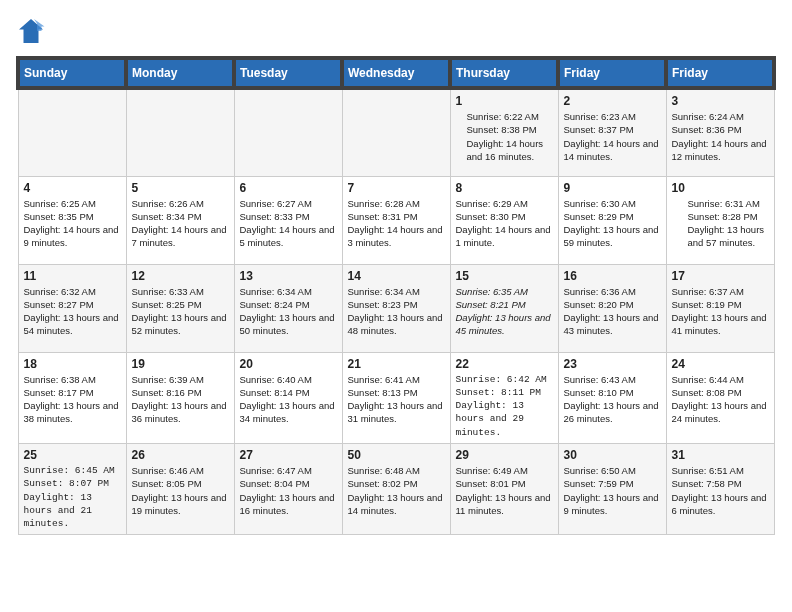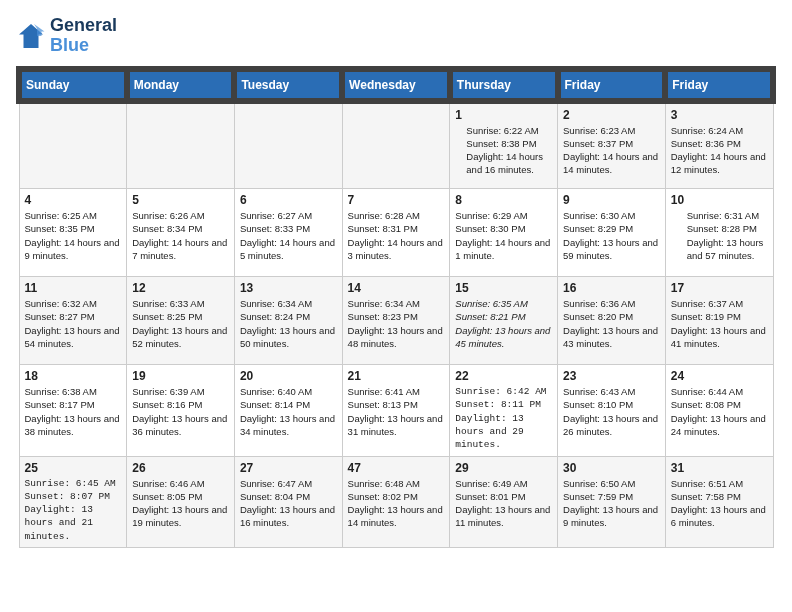--- a/index.html
+++ b/index.html
@@ -48,21 +48,21 @@
       border-collapse: collapse;
       table-layout: fixed;
     }
     thead tr th {
       background-color: #2a6db5;
       color: #fff;
       font-size: 12px;
       font-weight: bold;
       padding: 6px 4px;
       text-align: left;
-      border: 6px solid #404040;
+      border: 4px solid #404040;
     }
     tbody tr td {
       border: 1px solid #ccc;
       vertical-align: top;
       padding: 4px 5px;
       font-size: 10px;
       color: #222;
       min-height: 80px;
       height: 88px;
     }
@@ -90,24 +90,20 @@
 </head>
 <body>
 
 <div class="header">
   <div class="logo">
     <svg class="logo-icon" viewBox="0 0 40 40" xmlns="http://www.w3.org/2000/svg">
       <rect x="0" y="0" width="40" height="40" rx="4" fill="#fff"></rect>
       <polygon points="20,4 36,18 30,18 30,36 10,36 10,18 4,18" fill="#2a6db5"></polygon>
       <polygon points="24,4 38,14 34,14 34,20 28,20 28,10 24,4" fill="#4a90d9" opacity="0.7"></polygon>
     </svg>
-    <div class="logo-text">
-      <div>General</div>
-      <div style="color:#4a90d9;">Blue</div>
-    </div>
   </div>
 </div>
 
 <table>
   <thead>
     <tr>
     <th>Sunday</th>
         <th>Monday</th>
         <th>Tuesday</th>
         <th>Wednesday</th>
@@ -286,21 +282,21 @@
 Sunset: 8:05 PM
 Daylight: 13 hours and 19 minutes.</div>
         </td>
         <td>
           <span class="day-num">27</span>
           <div class="day-info" style="white-space: pre-line;">Sunrise: 6:47 AM
 Sunset: 8:04 PM
 Daylight: 13 hours and 16 minutes.</div>
         </td>
         <td>
-          <span class="day-num">47</span>
+          <span class="day-num">50</span>
           <div class="day-info" style="white-space: pre-line;">Sunrise: 6:48 AM
 Sunset: 8:02 PM
 Daylight: 13 hours and 14 minutes.</div>
         </td>
         <td>
           <span class="day-num">29</span>
           <div class="day-info" style="white-space: pre-line;">Sunrise: 6:49 AM
 Sunset: 8:01 PM
 Daylight: 13 hours and 11 minutes.</div>
         </td>

